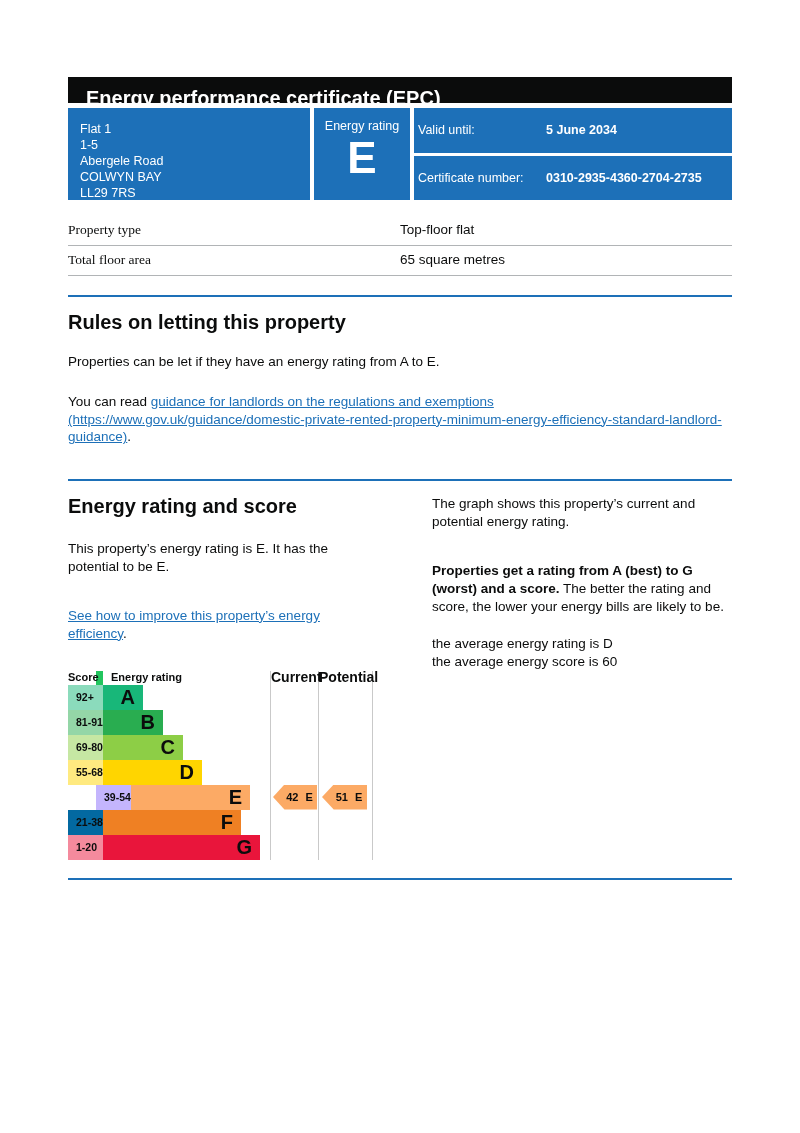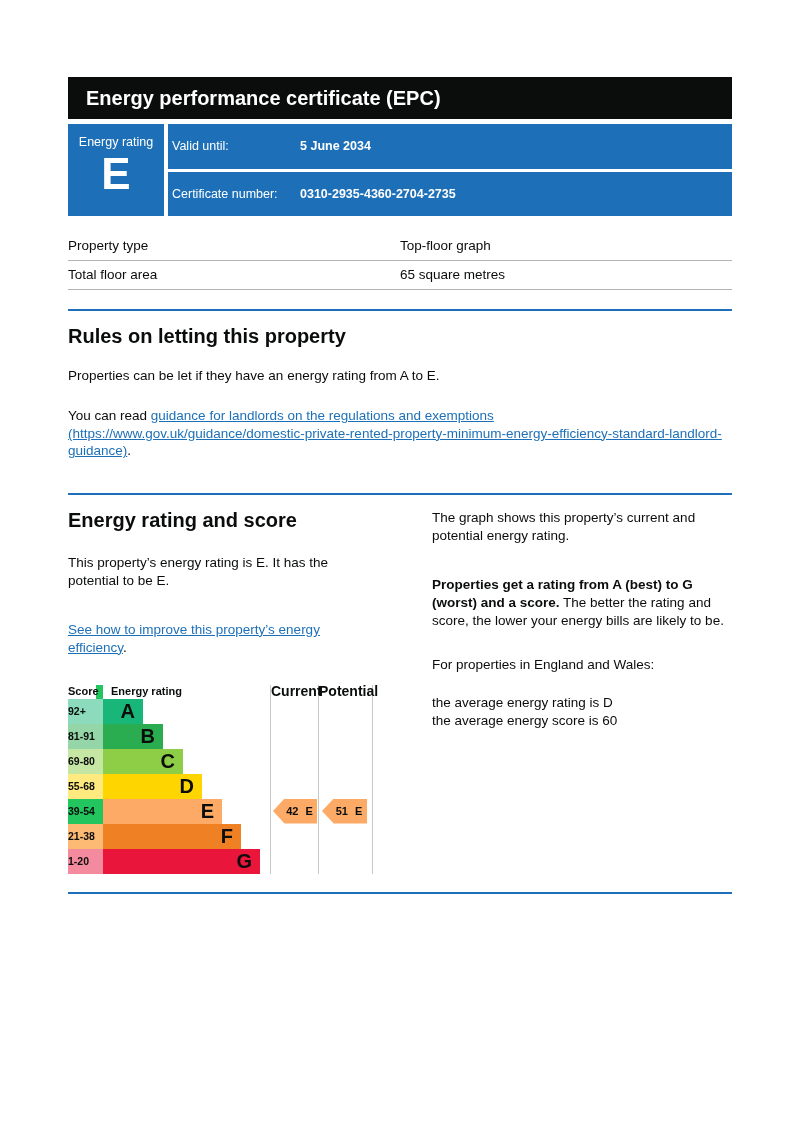--- a/index.html
+++ b/index.html
@@ -8,21 +8,21 @@
     width: 800px; height: 1133px;
     background: #ffffff;
     color: #0b0c0c;
     font-family: "Liberation Sans", sans-serif;
   }
   .page { width: 800px; padding: 77px 68px 0 68px; }
 
   
   .epc-banner {
     background: #0b0c0c; color: #ffffff;
-    height: 42px; line-height: 42px;
+    height: 26px; line-height: 42px;
     font-size: 20px; font-weight: bold;
     padding-left: 18px;
   }
 
   
   .summary { display: flex; gap: 4px; margin-top: 5px; height: 92px; }
   .blue-box { background: #1d70b8; color: #ffffff; }
   .addr-box { width: 242px; padding: 13px 10px 0 12px; font-size: 12.5px; line-height: 16px; }
   .rating-box {
     width: 96px; display: flex; flex-direction: column;
@@ -31,21 +31,21 @@
   .rating-box .rating-label { font-size: 12.5px; }
   .rating-box .rating-letter { font-size: 44px; font-weight: bold; line-height: 50px; }
   .validity-col { flex: 1; display: flex; flex-direction: column; gap: 3px; }
   .validity-row { flex: 1; display: flex; align-items: center; padding-left: 4px; font-size: 12.5px; }
   .validity-row .v-label { width: 128px; }
   .validity-row .v-value { font-weight: bold; }
 
   
   .prop-table { margin-top: 16px; font-size: 13.5px; }
   .prop-row { display: flex; padding: 6px 0 7px 0; border-bottom: 1px solid #b1b4b6; }
-  .prop-label { width: 50%; }
+  .prop-label { width: 50%; font-family: Liberation Serif, serif; }
   .prop-value { width: 50%; }
 
   
   .section-rule { border: none; border-top: 2px solid #1d70b8; margin: 19px 0 0 0; }
   h2 { font-size: 20px; font-weight: bold; margin: 14px 0 0 0; }
   p, .para { font-size: 13.5px; line-height: 1.32; margin: 0; }
   .mt-19 { margin-top: 19px; }
   .mt-22 { margin-top: 22px; }
   a.doc-link { color: #1d70b8; text-decoration: underline; cursor: pointer; }
 
@@ -59,21 +59,21 @@
   .col-right .bold { font-weight: bold; }
 
   
   .epc-chart { position: relative; width: 311px; margin-top: 28px; }
   .chart-head { display: flex; height: 14px; font-size: 11px; font-weight: bold; line-height: 12px; }
   .score-head { width: 35px; text-align: center; border-right: 7px solid #22c55e; }
   .rating-head { padding-left: 8px; }
   .band-row { display: flex; height: 25px; }
   .score-cell {
     width: 35px; font-size: 10.5px; font-weight: bold;
-    line-height: 25px; padding-left: 0;
+    line-height: 25px; padding-left: 8px;
   }
   .band-bar {
     height: 25px; display: flex; align-items: center; justify-content: flex-end;
     padding-right: 8px; font-size: 20px; font-weight: bold;
   }
   .v-divider { position: absolute; top: 0; height: 189px; width: 1px; background: #c9c9c9; }
   .col-head { position: absolute; top: 0; font-size: 14px; font-weight: bold; text-align: center; line-height: 12px; }
   .head-current { left: 203px; width: 47px; }
   .head-potential { left: 251px; width: 53px; }
   .epc-arrow {
@@ -92,40 +92,47 @@
 </head>
 <body>
 
 <div class="page">
 
   <div class="epc-banner">
     <span>Energy performance certificate (EPC)</span>
   </div>
 
   <div class="summary">
+    <div class="blue-box addr-box">
+      <div>Flat 1</div>
+      <div>1-5</div>
+      <div>Abergele Road</div>
+      <div>COLWYN BAY</div>
+      <div>LL29 7RS</div>
+    </div>
     <div class="blue-box rating-box">
       <div class="rating-label">Energy rating</div>
       <div class="rating-letter">E</div>
     </div>
     <div class="validity-col">
       <div class="blue-box validity-row">
         <span class="v-label">Valid until:</span>
         <span class="v-value">5 June 2034</span>
       </div>
       <div class="blue-box validity-row">
         <span class="v-label">Certificate number:</span>
         <span class="v-value">0310-2935-4360-2704-2735</span>
       </div>
     </div>
   </div>
 
   <div class="prop-table">
     <div class="prop-row">
       <div class="prop-label">Property type</div>
-      <div class="prop-value">Top-floor graph</div>
+      <div class="prop-value">Top-floor flat</div>
     </div>
     <div class="prop-row">
       <div class="prop-label">Total floor area</div>
       <div class="prop-value">65 square metres</div>
     </div>
   </div>
 
   <hr class="section-rule">
   <h2>Rules on letting this property</h2>
   <p class="mt-19">Properties can be let if they have an energy rating from A to E.</p>
@@ -154,25 +161,25 @@
             </div>
             <div class="band-row">
               <div class="score-cell" style="background: rgb(198, 231, 163);">69-80</div>
               <div class="band-bar" style="background: rgb(141, 206, 70); width: 80px;">C</div>
             </div>
             <div class="band-row">
               <div class="score-cell" style="background: rgb(255, 234, 128);">55-68</div>
               <div class="band-bar" style="background: rgb(255, 213, 0); width: 99px;">D</div>
             </div>
             <div class="band-row">
-              <div class="score-cell" style="background: #22c55e;">39-54</div>
+              <div class="score-cell" style="background: #c4b5fd; margin-left: 28px;">39-54</div>
               <div class="band-bar" style="background: rgb(252, 170, 101); width: 119px;">E</div>
             </div>
             <div class="band-row">
-              <div class="score-cell" style="background: #fdba74;">21-38</div>
+              <div class="score-cell" style="background: #0369a1;">21-38</div>
               <div class="band-bar" style="background: rgb(239, 128, 35); width: 138px;">F</div>
             </div>
             <div class="band-row">
               <div class="score-cell" style="background: rgb(244, 138, 157);">1-20</div>
               <div class="band-bar" style="background: rgb(233, 21, 59); width: 157px;">G</div>
             </div>
           </div>
         <div class="v-divider" style="left:202px;"></div>
         <div class="v-divider" style="left:250px;"></div>
         <div class="v-divider" style="left:304px;"></div>
@@ -185,21 +192,20 @@
         <div class="epc-arrow arrow-potential" id="arrow-potential" style="background: rgb(252, 170, 101);">
           <span>51</span>
             <span>E</span>
         </div>
       </div>
     </div>
 
     <div class="col-right">
       <div class="para">The graph shows this property’s current and potential energy rating.</div>
       <div class="para gap-lg"><span class="bold">Properties get a rating from A (best) to G (worst) and a score.</span><span> The better the rating and score, the lower your energy bills are likely to be.</span></div>
-      <div class="para gap-md">For properties in England and Wales:</div>
       <div class="para" style="margin-top:20px;">the average energy rating is D</div>
       <div class="para">the average energy score is 60</div>
     </div>
   </div>
 
   <hr class="bottom-rule">
 
 </div>
 
 </body></html>

